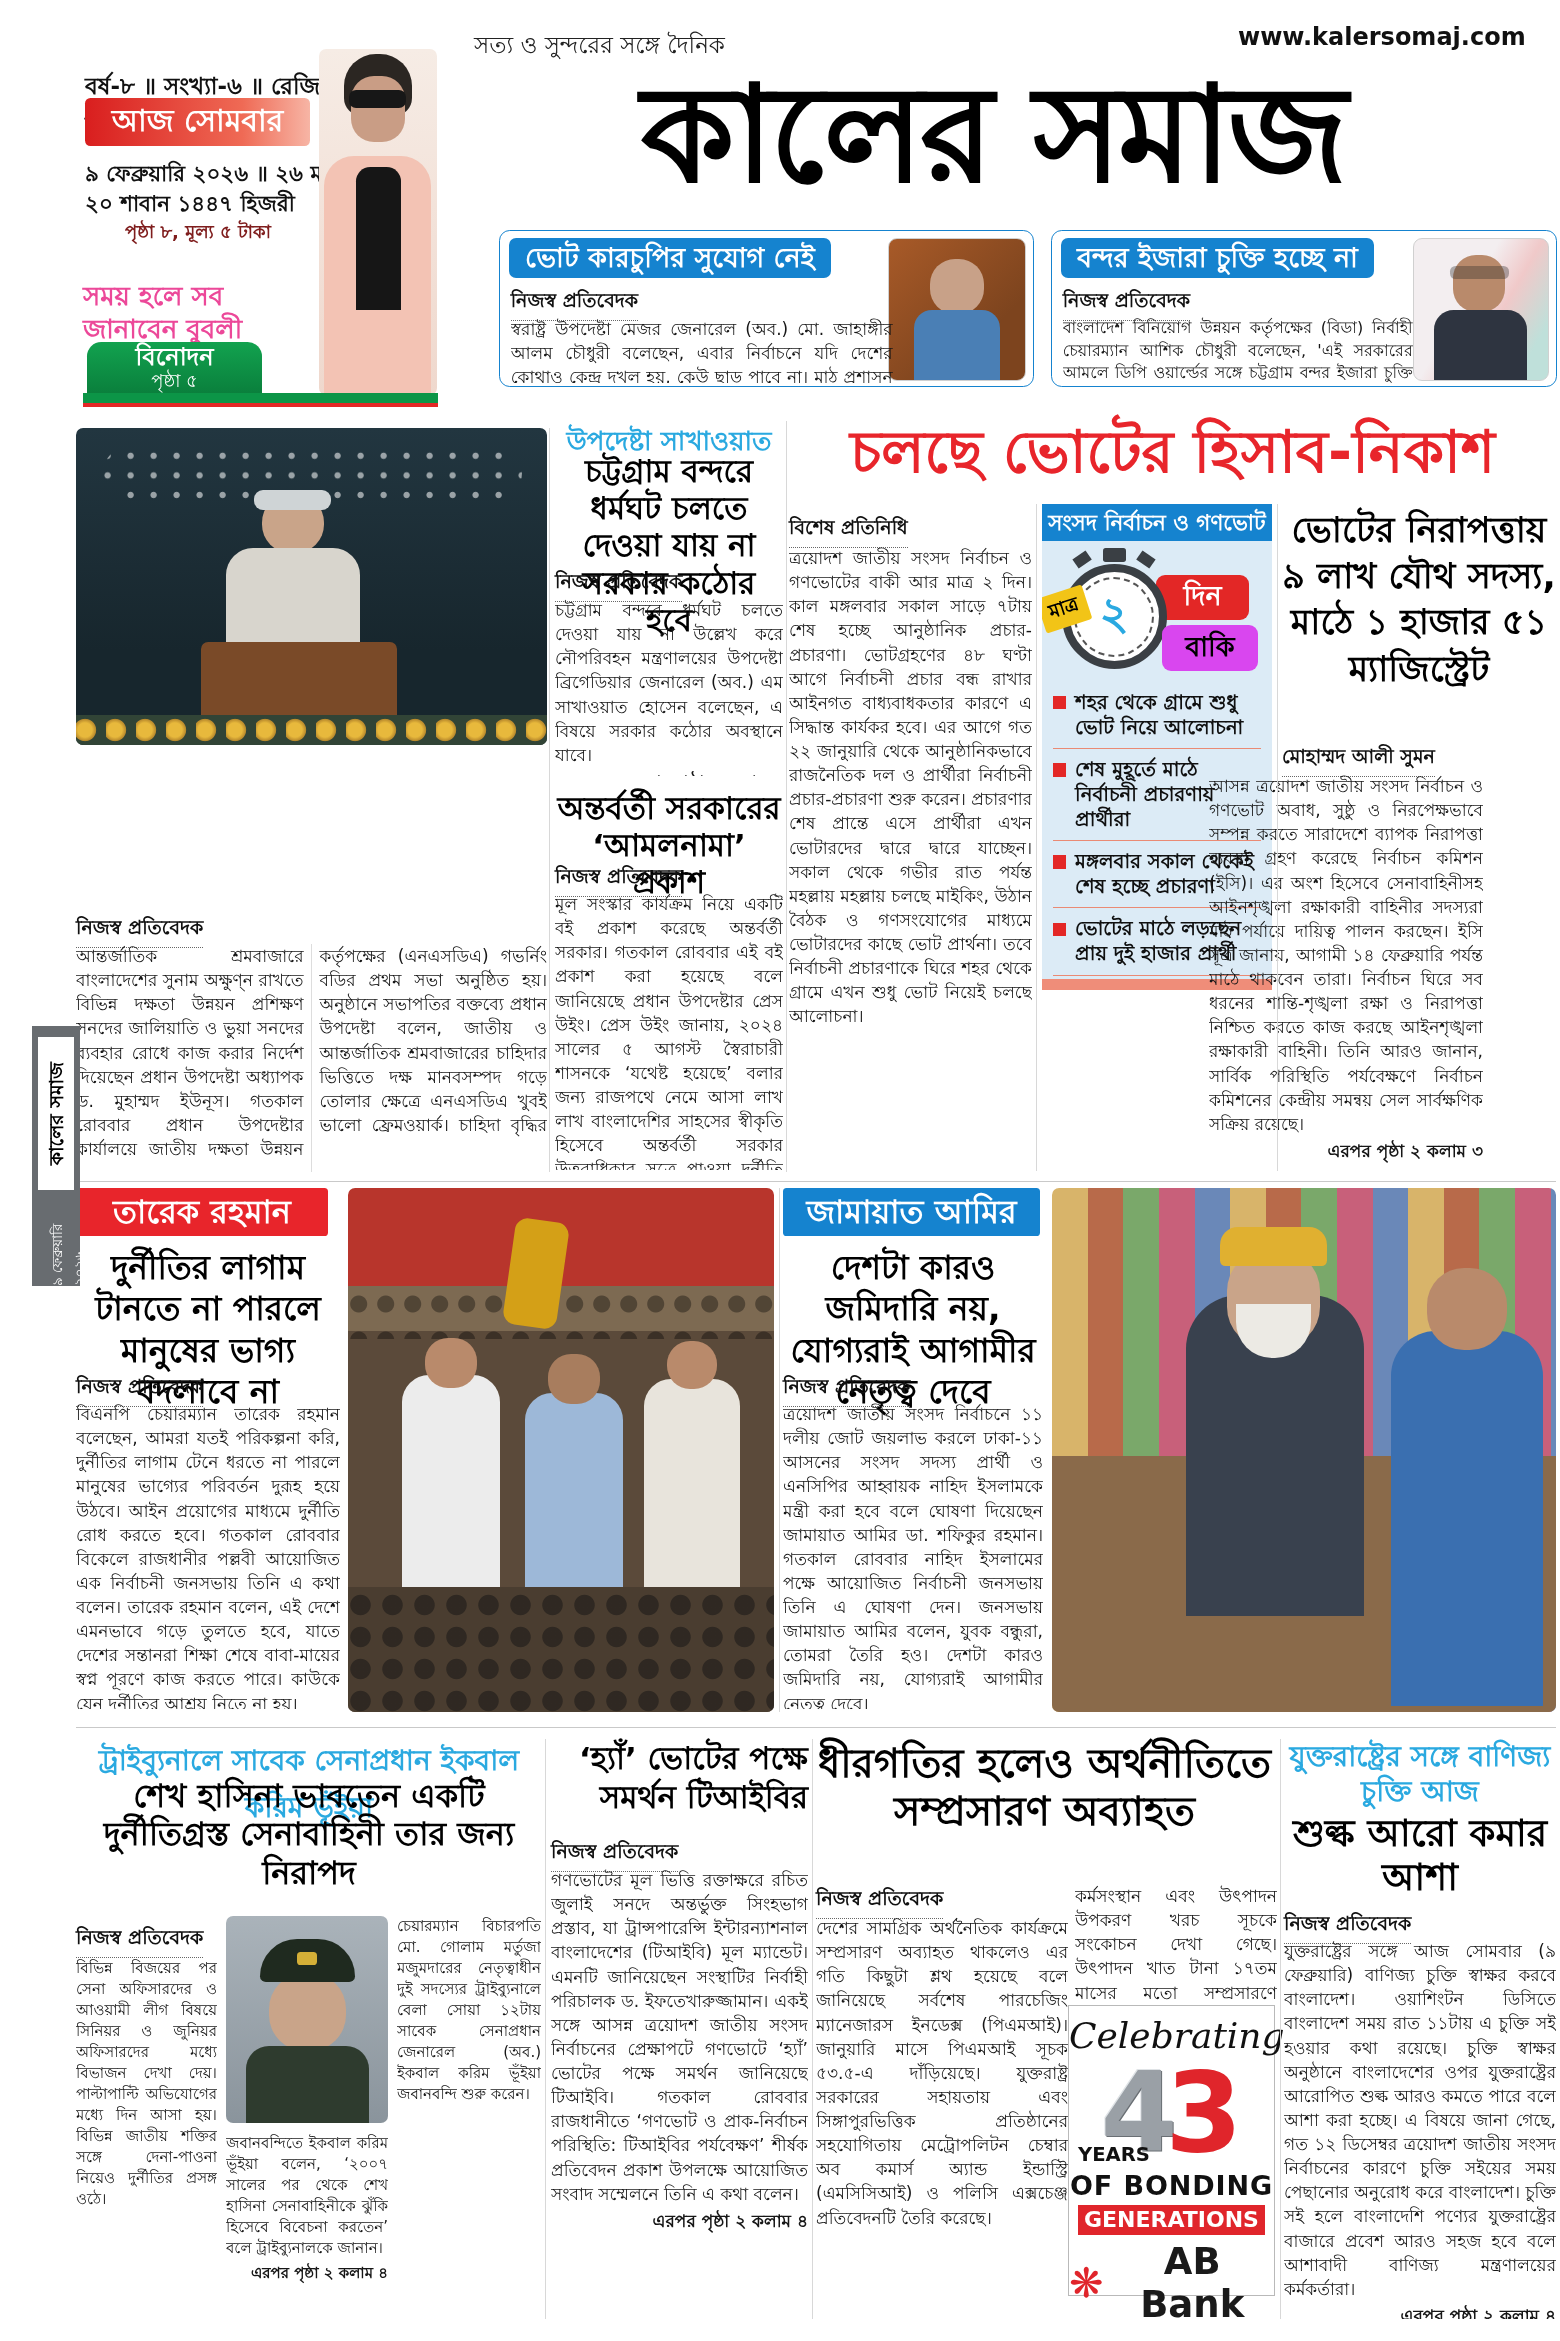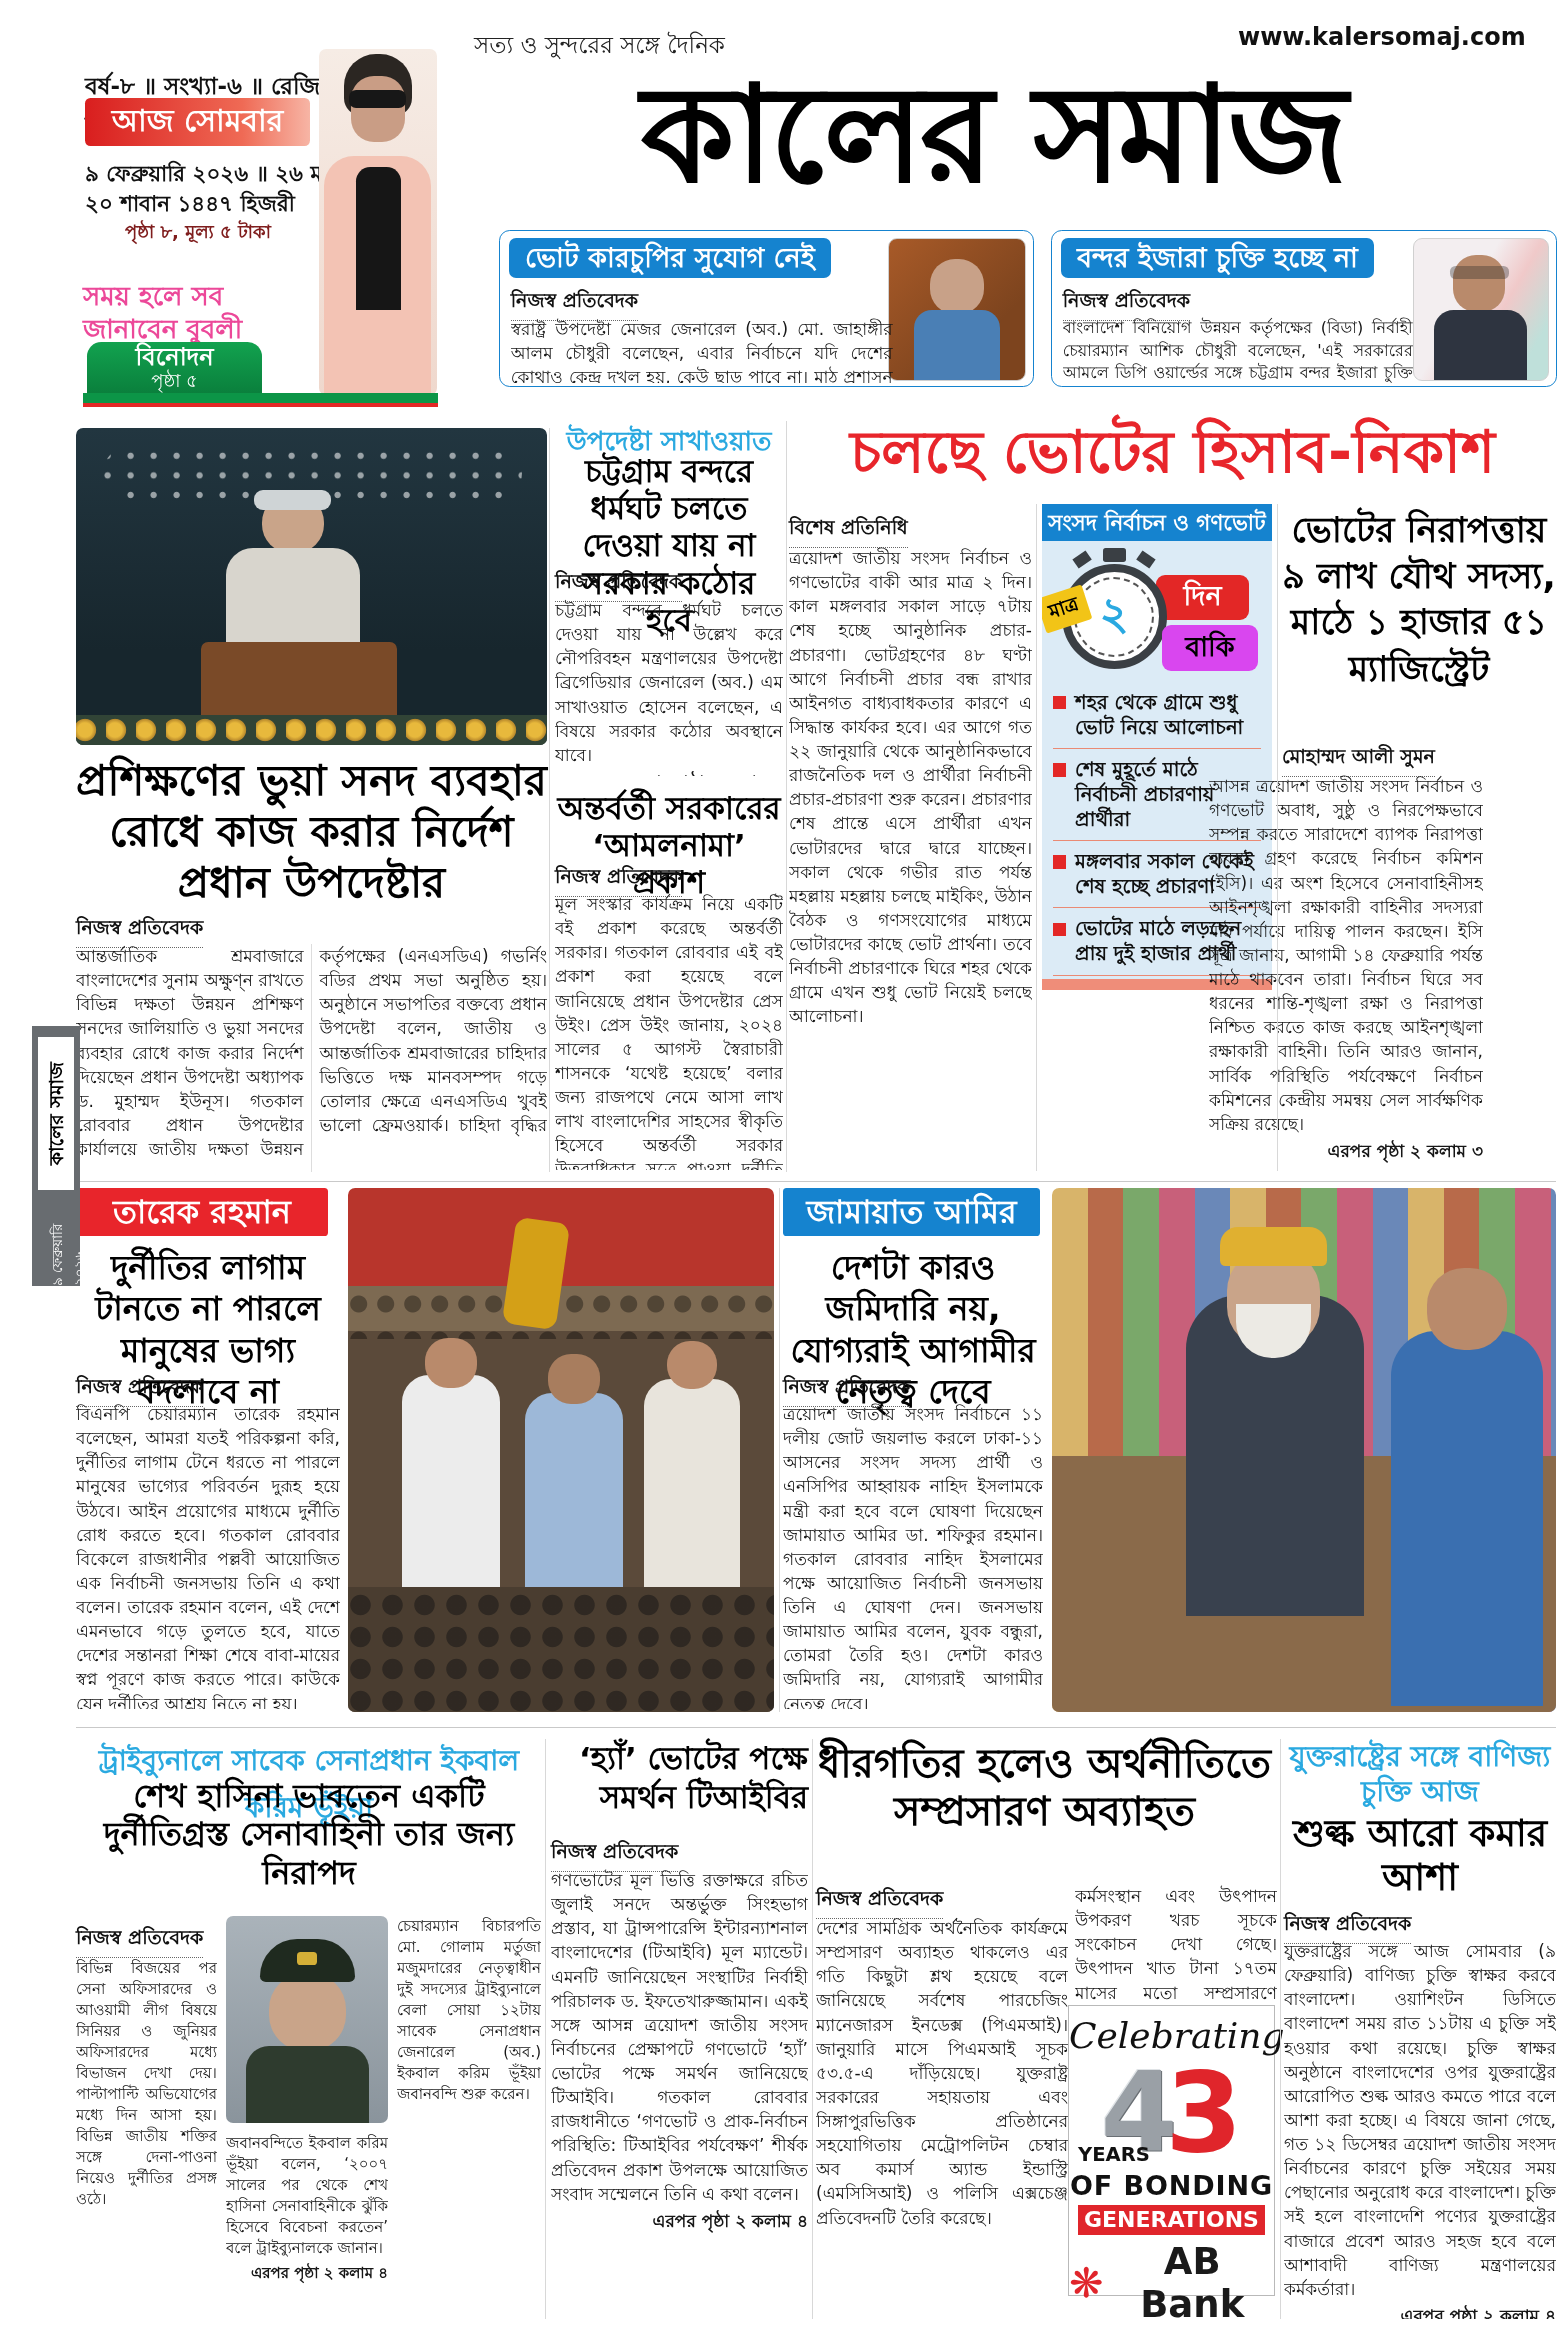--- a/index.html
+++ b/index.html
@@ -183,21 +183,20 @@
   </div>
 
   <div class="abs photo" style="left:76px;top:428px;width:471px;height:317px;background:linear-gradient(#223640,#17262d 70%);">
     <div class="ph-shape" style="left:27px;top:18px;width:419px;height:54px;background:radial-gradient(circle at 20% 50%, rgba(255,255,255,.55) 2.7px, transparent 3.6px) 0 0/23px 19.6px repeat;border-radius:36px;"></div>
     <div class="ph-shape" style="left:186px;top:66px;width:62px;height:59px;background:#c9a489;border-radius:28.5px;"></div>
     <div class="ph-shape" style="left:178px;top:62px;width:77px;height:19.6px;background:#cfd4d6;border-radius:9px;"></div>
     <div class="ph-shape" style="left:150px;top:120px;width:134px;height:134px;background:#d8d5cd;border-radius:27px 27px 0 0;"></div>
     <div class="ph-shape" style="left:125px;top:214px;width:196px;height:103px;background:#7a4a28;border-radius:7.1px 7.1px 0 0;"></div>
     <div class="ph-shape" style="left:0;bottom:0;width:100%;height:30px;background:radial-gradient(circle at 9px 15px,#e8b93c 7.1px,#b98a2c 10.7px,transparent 11.6px) 0 0/30px 30px repeat-x,#314436;"></div>
   </div>
-  <div class="abs headline" style="left:76px;top:755px;width:471px;font-size:42px;line-height:1.22;">প্রশিক্ষণের ভুয়া সনদ ব্যবহার রোধে কাজ করার নির্দেশ প্রধান উপদেষ্টার</div>
   <div class="abs" style="left:76px;top:913px;">
     <span class="byline">নিজস্ব প্রতিবেদক</span>
   </div>
   <div class="abs body" style="left:76px;top:944px;width:471px;height:228px;overflow:hidden;column-count:2;column-gap:16px;column-rule:0.9px solid #ddd;">আন্তর্জাতিক শ্রমবাজারে বাংলাদেশের সুনাম অক্ষুণ্ন রাখতে বিভিন্ন দক্ষতা উন্নয়ন প্রশিক্ষণ সনদের জালিয়াতি ও ভুয়া সনদের ব্যবহার রোধে কাজ করার নির্দেশ দিয়েছেন প্রধান উপদেষ্টা অধ্যাপক ড. মুহাম্মদ ইউনূস। গতকাল রোববার প্রধান উপদেষ্টার কার্যালয়ে জাতীয় দক্ষতা উন্নয়ন কর্তৃপক্ষের (এনএসডিএ) গভর্নিং বডির প্রথম সভা অনুষ্ঠিত হয়। অনুষ্ঠানে সভাপতির বক্তব্যে প্রধান উপদেষ্টা বলেন, জাতীয় ও আন্তর্জাতিক শ্রমবাজারের চাহিদার ভিত্তিতে দক্ষ মানবসম্পদ গড়ে তোলার ক্ষেত্রে এনএসডিএ খুবই ভালো ফ্রেমওয়ার্ক। চাহিদা বৃদ্ধির সঙ্গে এটি আরও গুরুত্বপূর্ণ হয়ে উঠছে।</div>
 
   <div class="abs kicker" style="left:555px;top:421px;width:228px;font-size:26px;">উপদেষ্টা সাখাওয়াত</div>
   <div class="abs headline" style="left:555px;top:453px;width:228px;font-size:31px;line-height:1.2;">চট্টগ্রাম বন্দরে ধর্মঘট চলতে দেওয়া যায় না সরকার কঠোর হবে</div>
   <div class="abs" style="left:555px;top:567px;">
     <span class="byline">নিজস্ব প্রতিবেদক</span>
   </div>

